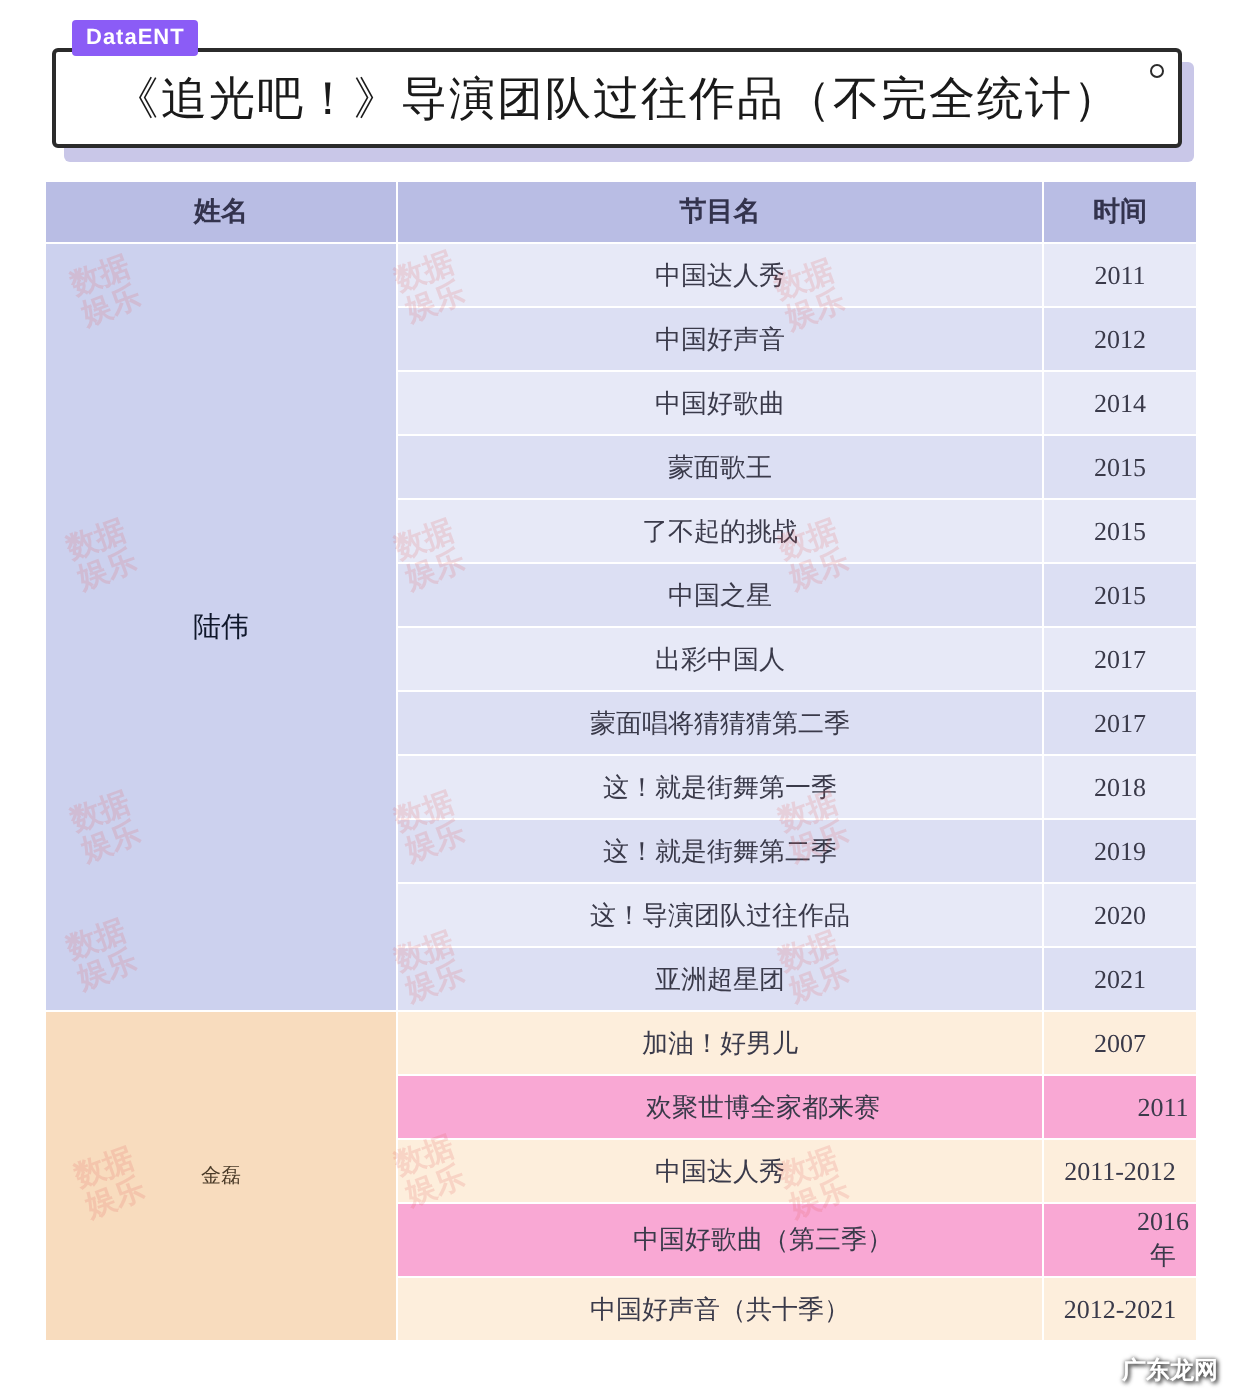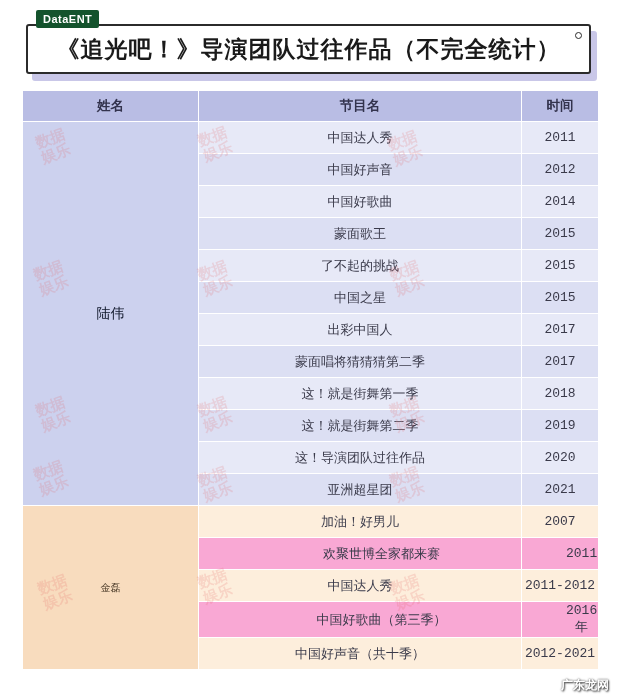--- a/index.html
+++ b/index.html
@@ -19,21 +19,21 @@
     width: 617px;
     height: 700px;
     background: #ffffff;
   }
 
   
   .logo-badge {
     position: absolute;
     left: 36px;
     top: 10px;
-    background: #14532d;
+    background: #8b5cf6;
     color: #ffffff;
     font-size: 11px;
     font-weight: bold;
     letter-spacing: .5px;
     padding: 3px 7px 3px 7px;
     border-radius: 2px;
     z-index: 5;
     font-family: "Liberation Sans", sans-serif;
   }
 
@@ -63,21 +63,21 @@
     background: #ffffff;
     border: 2px solid #2b2b2b;
     border-radius: 3px;
     box-sizing: border-box;
     display: flex;
     align-items: center;
     justify-content: center;
   }
   .title-text {
     font-size: 23px;
-    font-weight: bold;
+    font-weight: normal;
     color: #1a1a1a;
     letter-spacing: 1px;
     white-space: nowrap;
     font-family: "Liberation Sans", sans-serif;
   }
   .title-dot {
     position: absolute;
     right: 7px;
     top: 6px;
     width: 5px;
@@ -98,21 +98,21 @@
     border-collapse: collapse;
     width: 573px;
     table-layout: fixed;
   }
   table.data th, table.data td {
     border: 1px solid #ffffff;
     text-align: center;
     vertical-align: middle;
     font-size: 13px;
     color: #3a3a4a;
-    font-family: Liberation Mono, monospace;
+    font-family: Liberation Serif, serif;
   }
   table.data thead th {
     background: #b9bde4;
     color: #33334d;
     font-size: 13.5px;
     font-weight: bold;
     height: 30px;
     padding: 0;
   }
   .col-name { width: 175px; }

